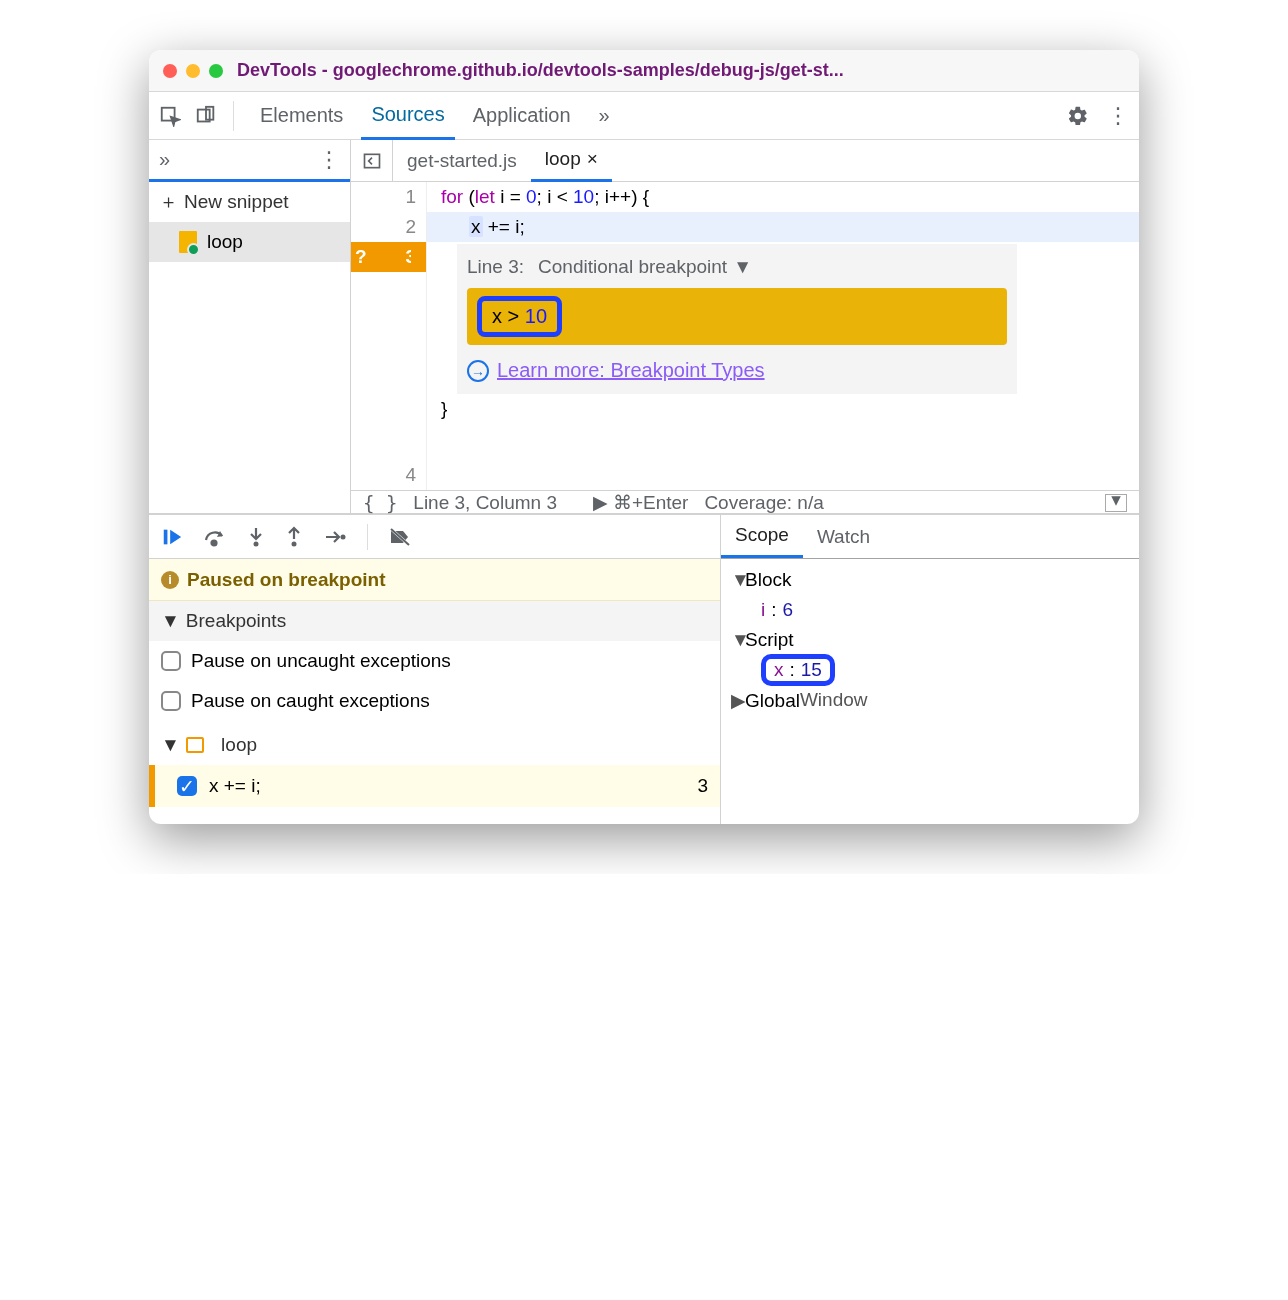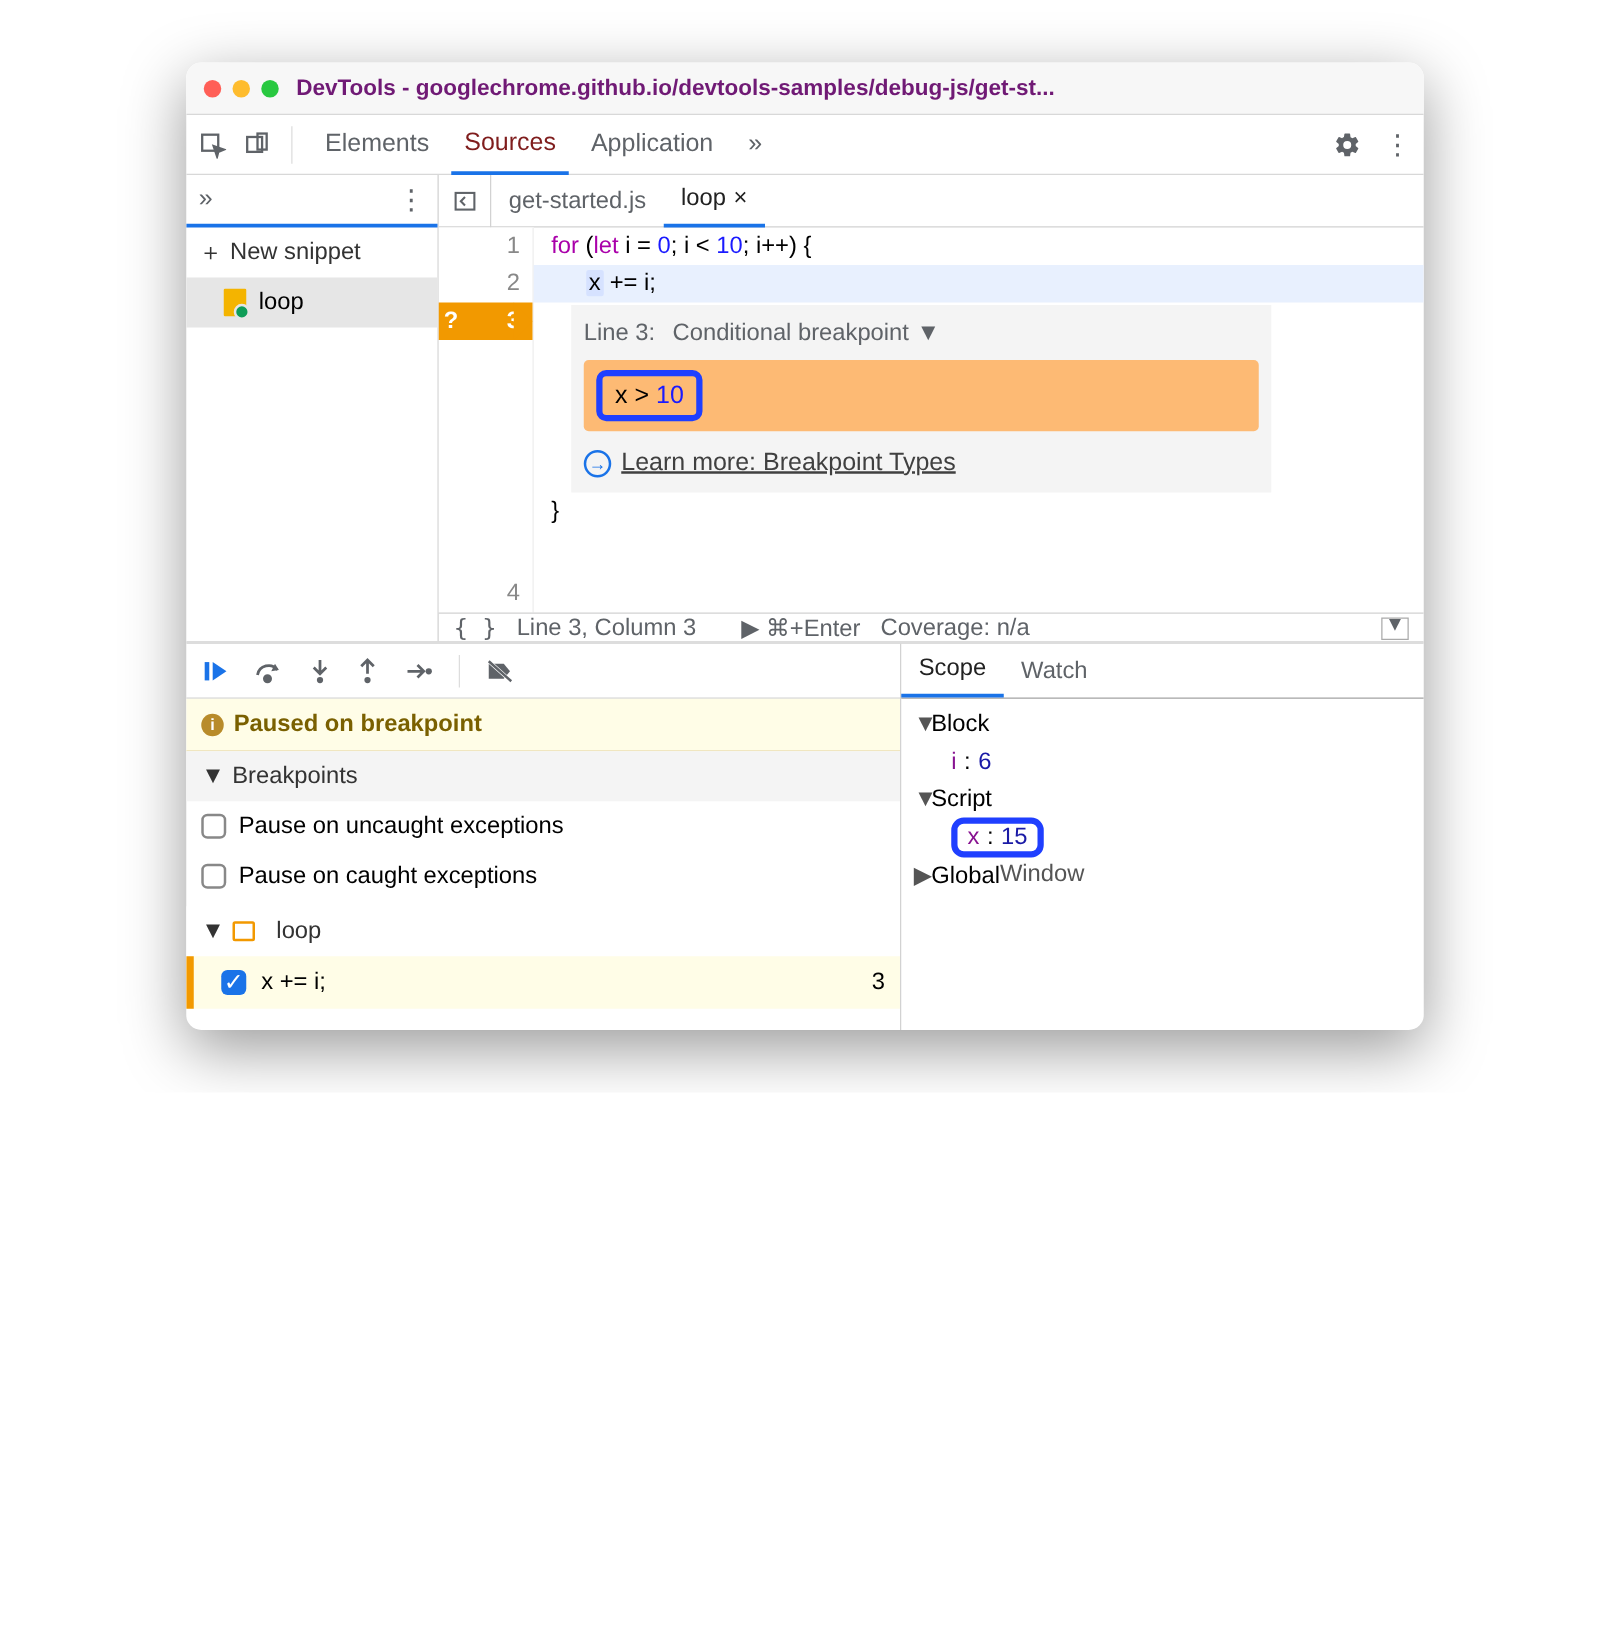--- a/index.html
+++ b/index.html
@@ -10,21 +10,21 @@
 .light { width: 14px; height: 14px; border-radius: 50%; }
 .light.r { background: #ff5f57; }
 .light.y { background: #febc2e; }
 .light.g { background: #28c840; }
 .title { font-size: 18px; font-weight: 600; color: #701a75; margin-left: 14px; white-space: nowrap; overflow: hidden; text-overflow: ellipsis; }
 
 .toolbar { display: flex; align-items: center; height: 48px; border-bottom: 1px solid #d8d8d8; padding: 0 10px; gap: 8px; font-size: 20px; color: #5f6368; }
 .toolbar .group { display: flex; align-items: center; gap: 14px; }
 .toolbar .sep { width: 1px; height: 30px; background: #ddd; margin: 0 8px; }
 .tab { padding: 0 10px; height: 48px; display: flex; align-items: center; cursor: pointer; }
-.tab.active { color: #7f1d1d; border-bottom: 3px solid #1a73e8; font-weight: 500; }
+.tab.active { color: #0369a1; border-bottom: 3px solid #1a73e8; font-weight: 500; }
 .toolbar .extras { margin-left: auto; display: flex; align-items: center; gap: 18px; }
 .icon { display: inline-flex; align-items: center; justify-content: center; width: 22px; height: 22px; color: #5f6368; }
 
 .pane-row { display: flex; height: 374px; border-bottom: 1px solid #d2d2d2; }
 .sidebar { width: 202px; border-right: 1px solid #d2d2d2; }
 .sidebar-top { display: flex; align-items: center; justify-content: space-between; height: 42px; border-bottom: 1px solid #d2d2d2; padding: 0 10px; font-size: 20px; color: #5f6368; }
 .sidebar-top.bl { border-bottom: 3px solid #1a73e8; }
 .snip { display: flex; align-items: center; gap: 6px; height: 40px; padding-left: 10px; font-size: 19px; color: #333; cursor: pointer; }
 .file { display: flex; align-items: center; gap: 10px; height: 40px; padding-left: 30px; font-size: 19px; background: #e6e6e6; cursor: pointer; }
 .file-icon { width: 18px; height: 22px; background: #f4b400; border-radius: 1px; position: relative; }
@@ -47,24 +47,24 @@
 .lines { flex: 1; }
 .lines > div.codeline { height: 30px; line-height: 30px; padding-left: 14px; }
 .hl { background: #e8f0fe; }
 .tok-kw { color: #aa00aa; }
 .tok-num { color: #1a1aff; }
 .tok-var { background: #d6e2ff; border-radius: 2px; padding: 0 2px; }
 
 .bp-popup { background: #f4f4f4; margin: 2px 0 0 30px; padding: 8px 10px 12px 10px; width: 560px; }
 .bp-popup .hdr { font-size: 19px; color: #5f6368; display: flex; align-items: center; gap: 14px; padding: 4px 0; }
 .bp-popup .drop { display: flex; align-items: center; gap: 6px; }
-.bp-input { margin-top: 6px; background: #fdba74; border-radius: 4px; padding: 8px 10px; font-family: Menlo, monospace; font-size: 20px; }
+.bp-input { margin-top: 6px; background: #eab308; border-radius: 4px; padding: 8px 10px; font-family: Menlo, monospace; font-size: 20px; }
 .bp-input .ring { display: inline-block; border: 5px solid #1f3fff; border-radius: 8px; padding: 4px 10px; }
 .learn { margin-top: 14px; display: flex; align-items: center; gap: 8px; }
-.learn a { color: #404040; text-decoration: underline; font-size: 20px; }
+.learn a { color: #8b5cf6; text-decoration: underline; font-size: 20px; }
 .circ-arrow { width: 22px; height: 22px; border: 2px solid #1a73e8; border-radius: 50%; display: inline-flex; align-items: center; justify-content: center; color: #1a73e8; font-size: 14px; }
 
 .status { display: flex; align-items: center; height: 40px; border-top: 1px solid #d2d2d2; padding: 0 12px; gap: 16px; font-size: 19px; color: #5f6368; }
 .status .play { margin-left: 20px; }
 
 .debug { display: flex; border-top: 1px solid #d2d2d2; height: 310px; }
 .dbg-left { width: 572px; border-right: 1px solid #d2d2d2; }
 .exec-bar { display: flex; align-items: center; gap: 20px; height: 44px; padding: 0 12px; border-bottom: 1px solid #d2d2d2; font-size: 20px; color: #5f6368; }
 .exec-bar .res { color: #1a73e8; }
 .paused { background: #fffde7; color: #7a6000; font-size: 19px; font-weight: 700; height: 42px; display: flex; align-items: center; padding: 0 12px; gap: 8px; border-bottom: 1px solid #f0e6c0; }

